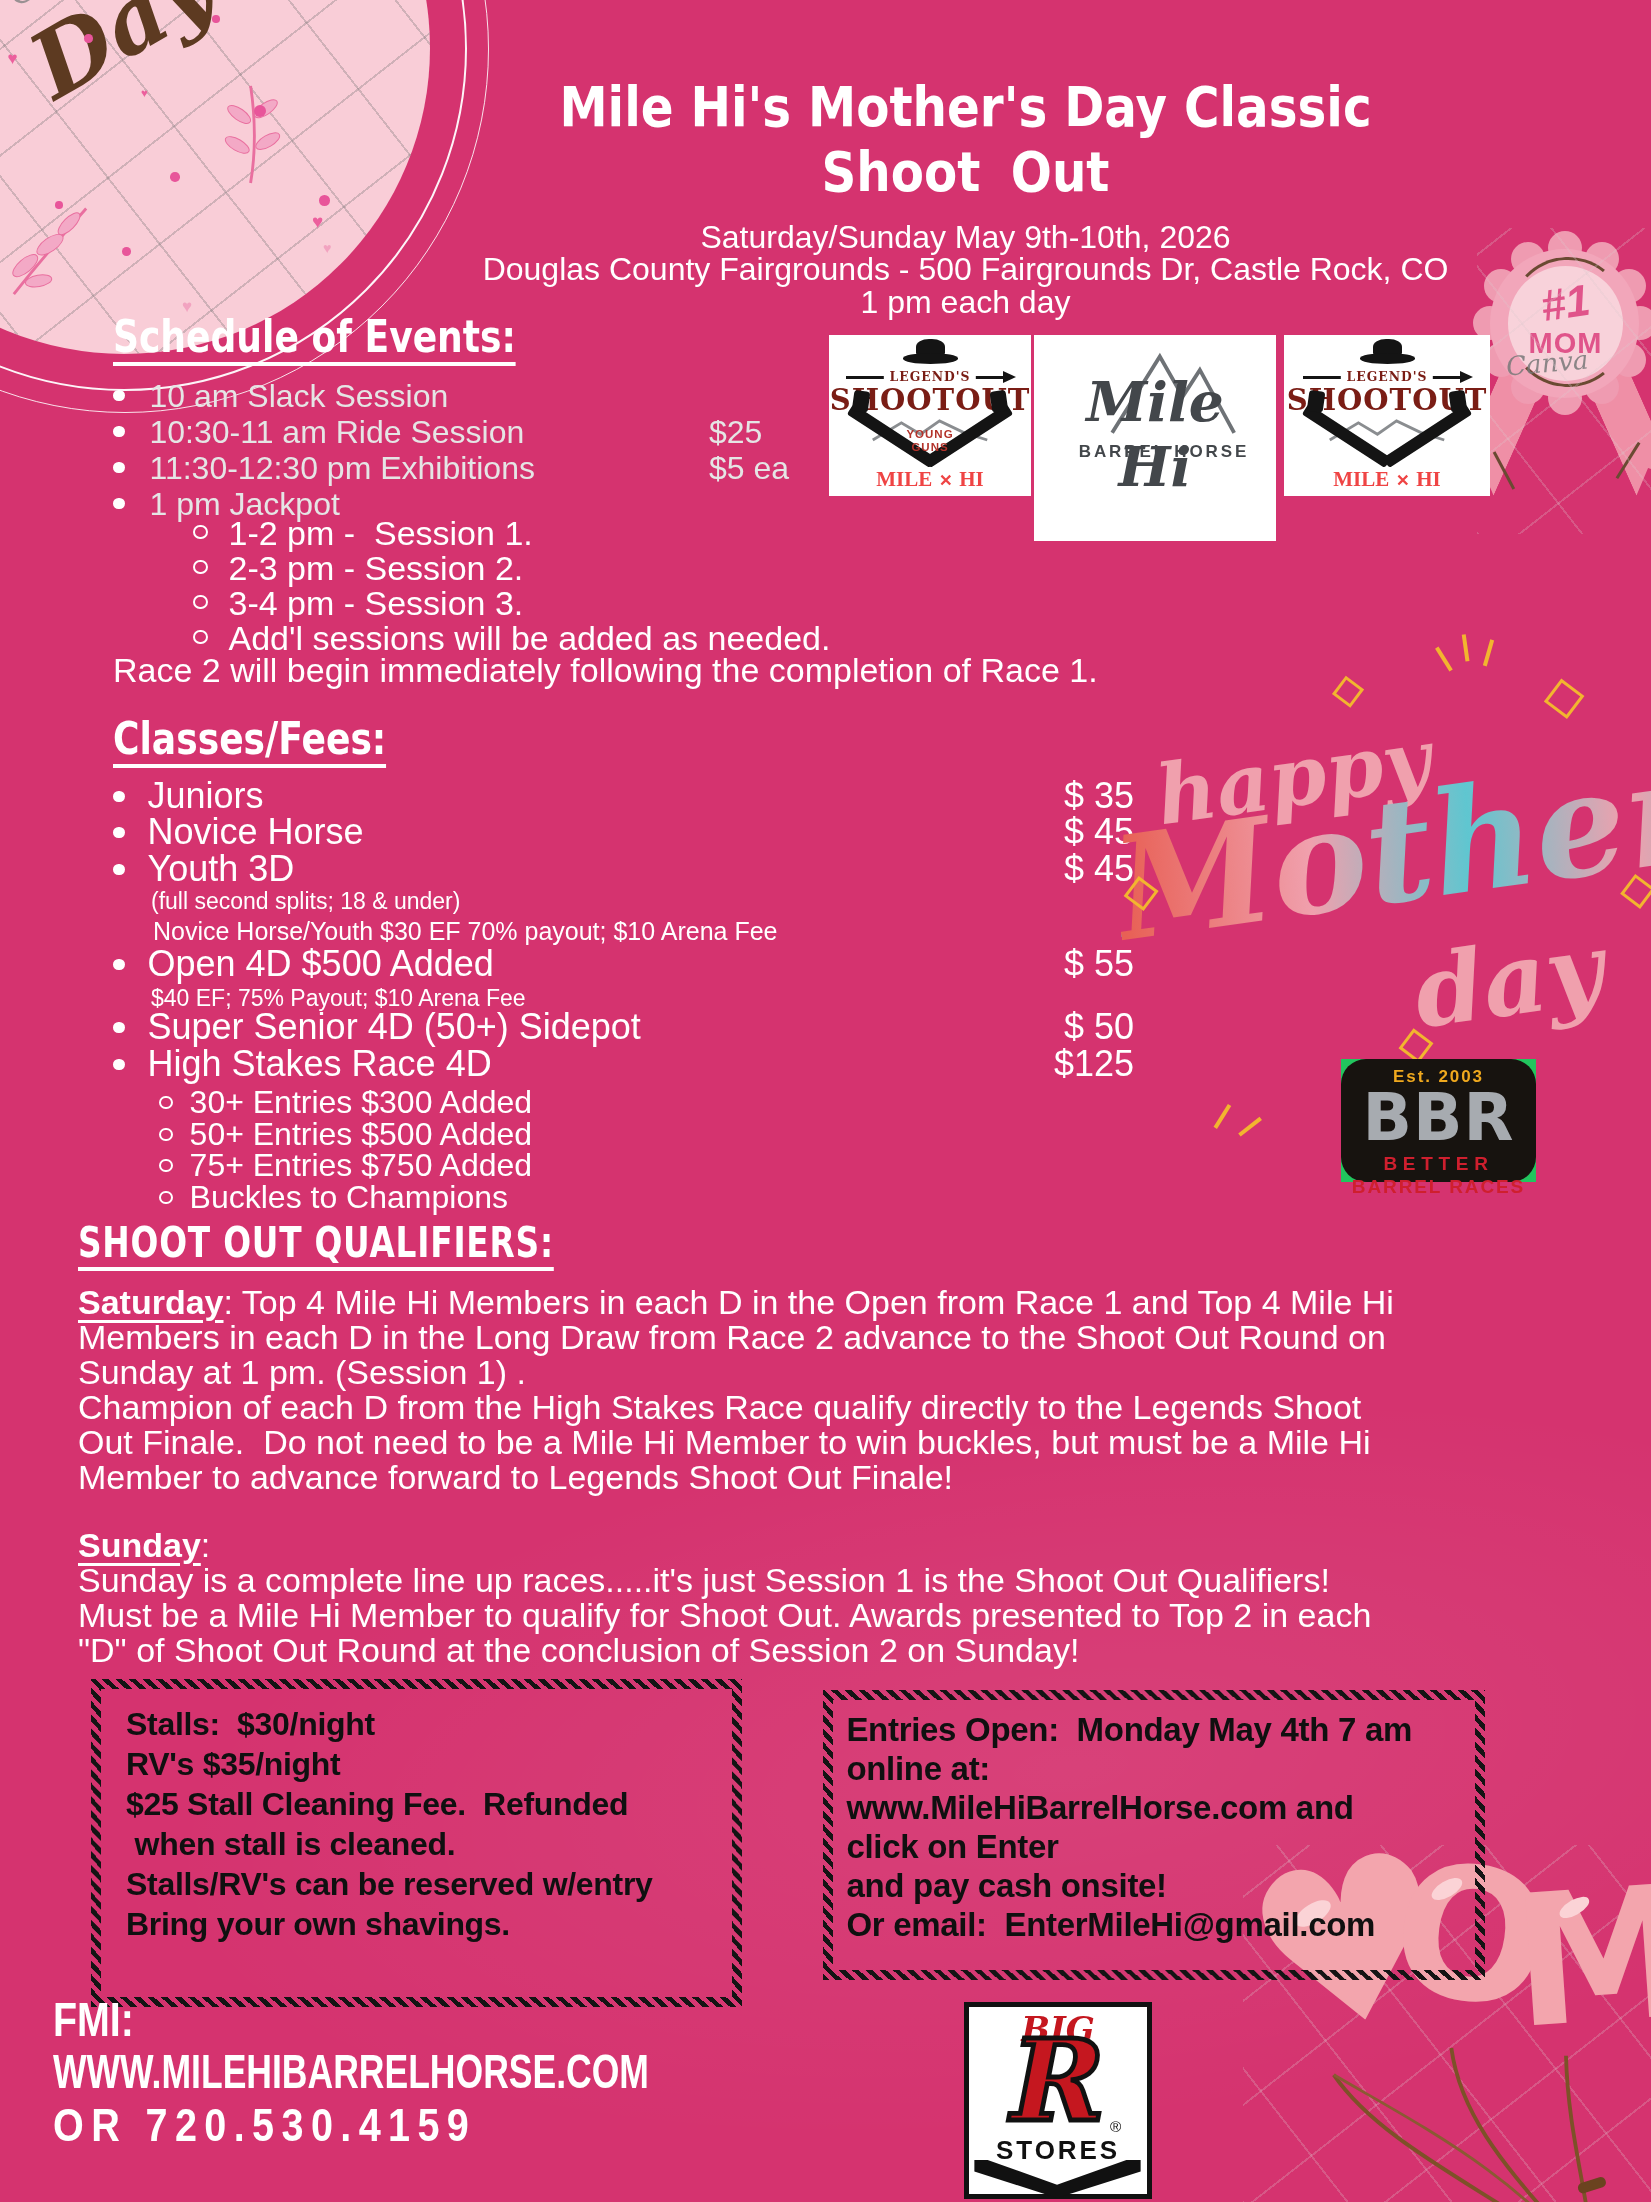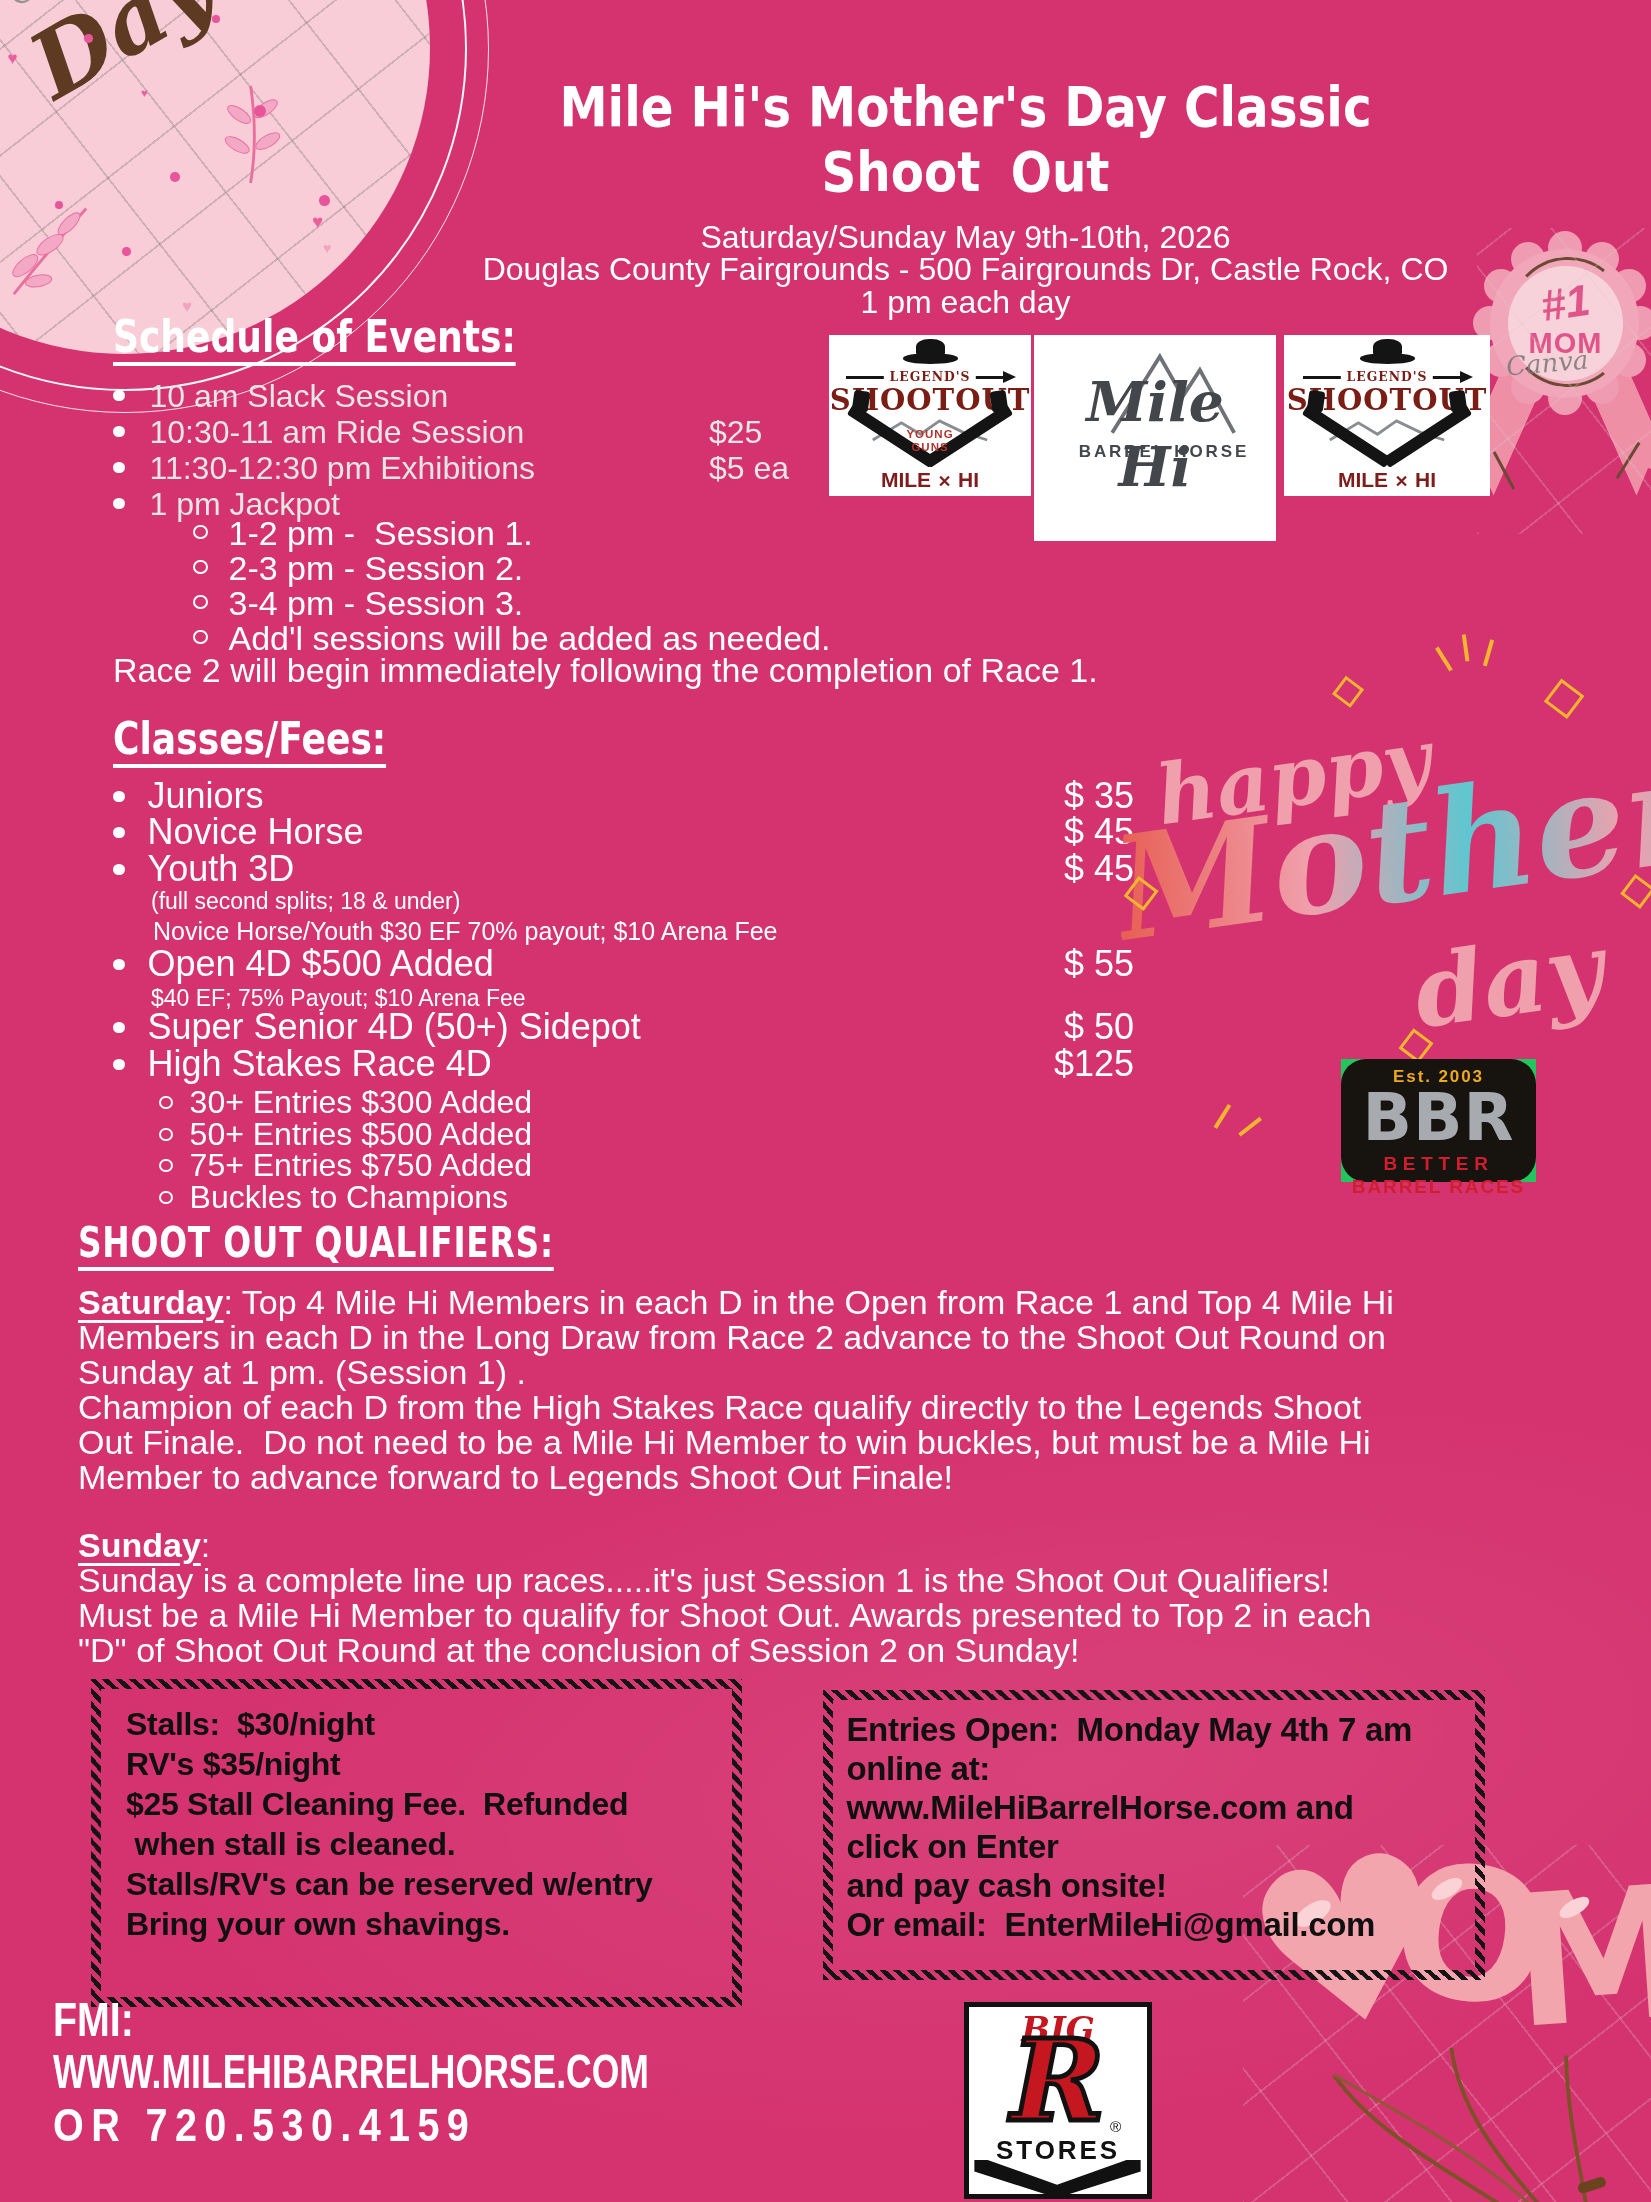--- a/index.html
+++ b/index.html
@@ -159,21 +159,21 @@
   .gunzone{position:relative;width:100%;height:54px;}
   .mtns{position:absolute;left:50%;top:1.9px;transform:translateX(-50%);}
   .gun{position:absolute;width:99px;height:12.4px;background:#141414;border-radius:2.9px;}
   .gun:before{content:"";position:absolute;width:16.3px;height:21px;background:#141414;border-radius:3.8px;}
   .gunL{left:13.4px;top:15.3px;transform:rotate(33deg);}
   .gunL:before{left:-2.9px;top:-17px;transform:rotate(-25deg);}
   .gunR{right:13.4px;top:15.3px;transform:rotate(-33deg);}
   .gunR:before{right:-2.9px;top:-17px;transform:rotate(25deg);}
   .yg{position:absolute;left:0;top:13.4px;width:100%;text-align:center;color:#b3322a;
       font-weight:bold;font-size:11.5px;line-height:12.4px;letter-spacing:1px;}
-  .milehi-foot{color:#7f1d1d;font-family:Liberation Sans, sans-serif;font-weight:bold;font-size:21px;line-height:1;}
+  .milehi-foot{color:#ef4444;font-family:Liberation Serif, serif;font-weight:bold;font-size:21px;line-height:1;}
   .milehi-foot .x{font-size:16.3px;margin:0 6.7px;}
   .mh-script{position:absolute;left:0;top:34px;width:100%;text-align:center;color:#43474b;
              font-family:"DejaVu Serif",serif;font-style:italic;font-weight:bold;font-size:55px;word-spacing:25px;}
   .mh-sub{position:absolute;left:9px;top:107px;width:100%;text-align:center;color:#43474b;
           font-weight:bold;font-size:17px;letter-spacing:2.9px;}
 
   
   .bigr{left:964px;top:2002px;width:188px;height:197px;background:#fff;border:5.7px solid #111;
         box-sizing:border-box;text-align:center;}
   .bigr-big{position:absolute;left:0;top:1.9px;width:100%;color:#c5171f;font-family:"DejaVu Serif",serif;

